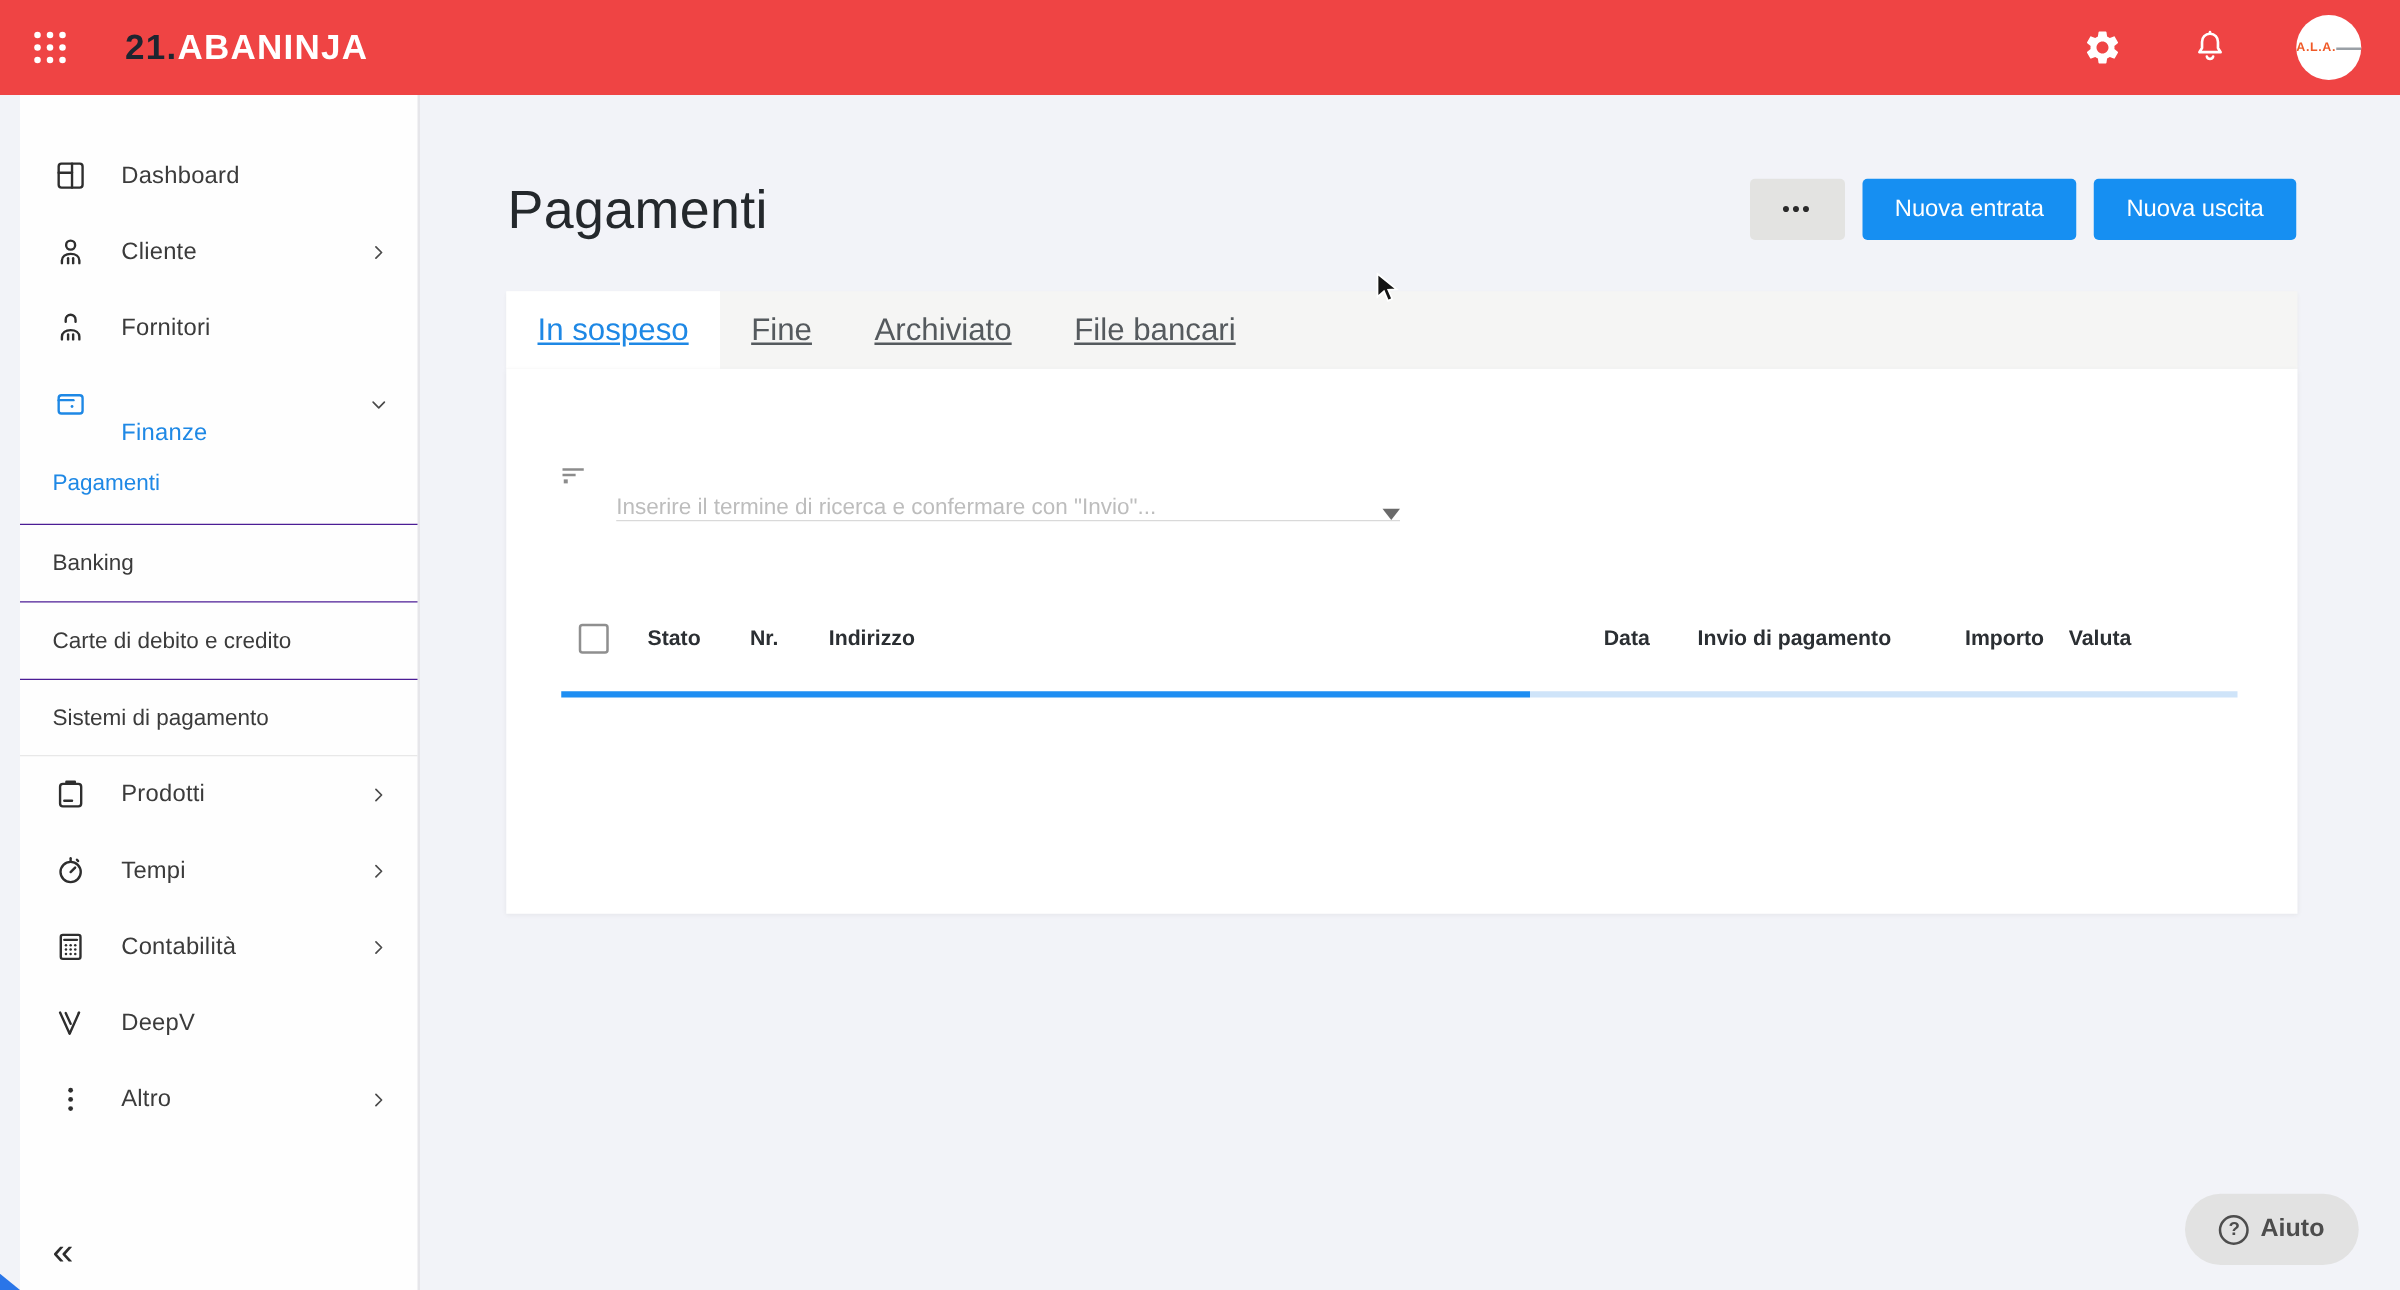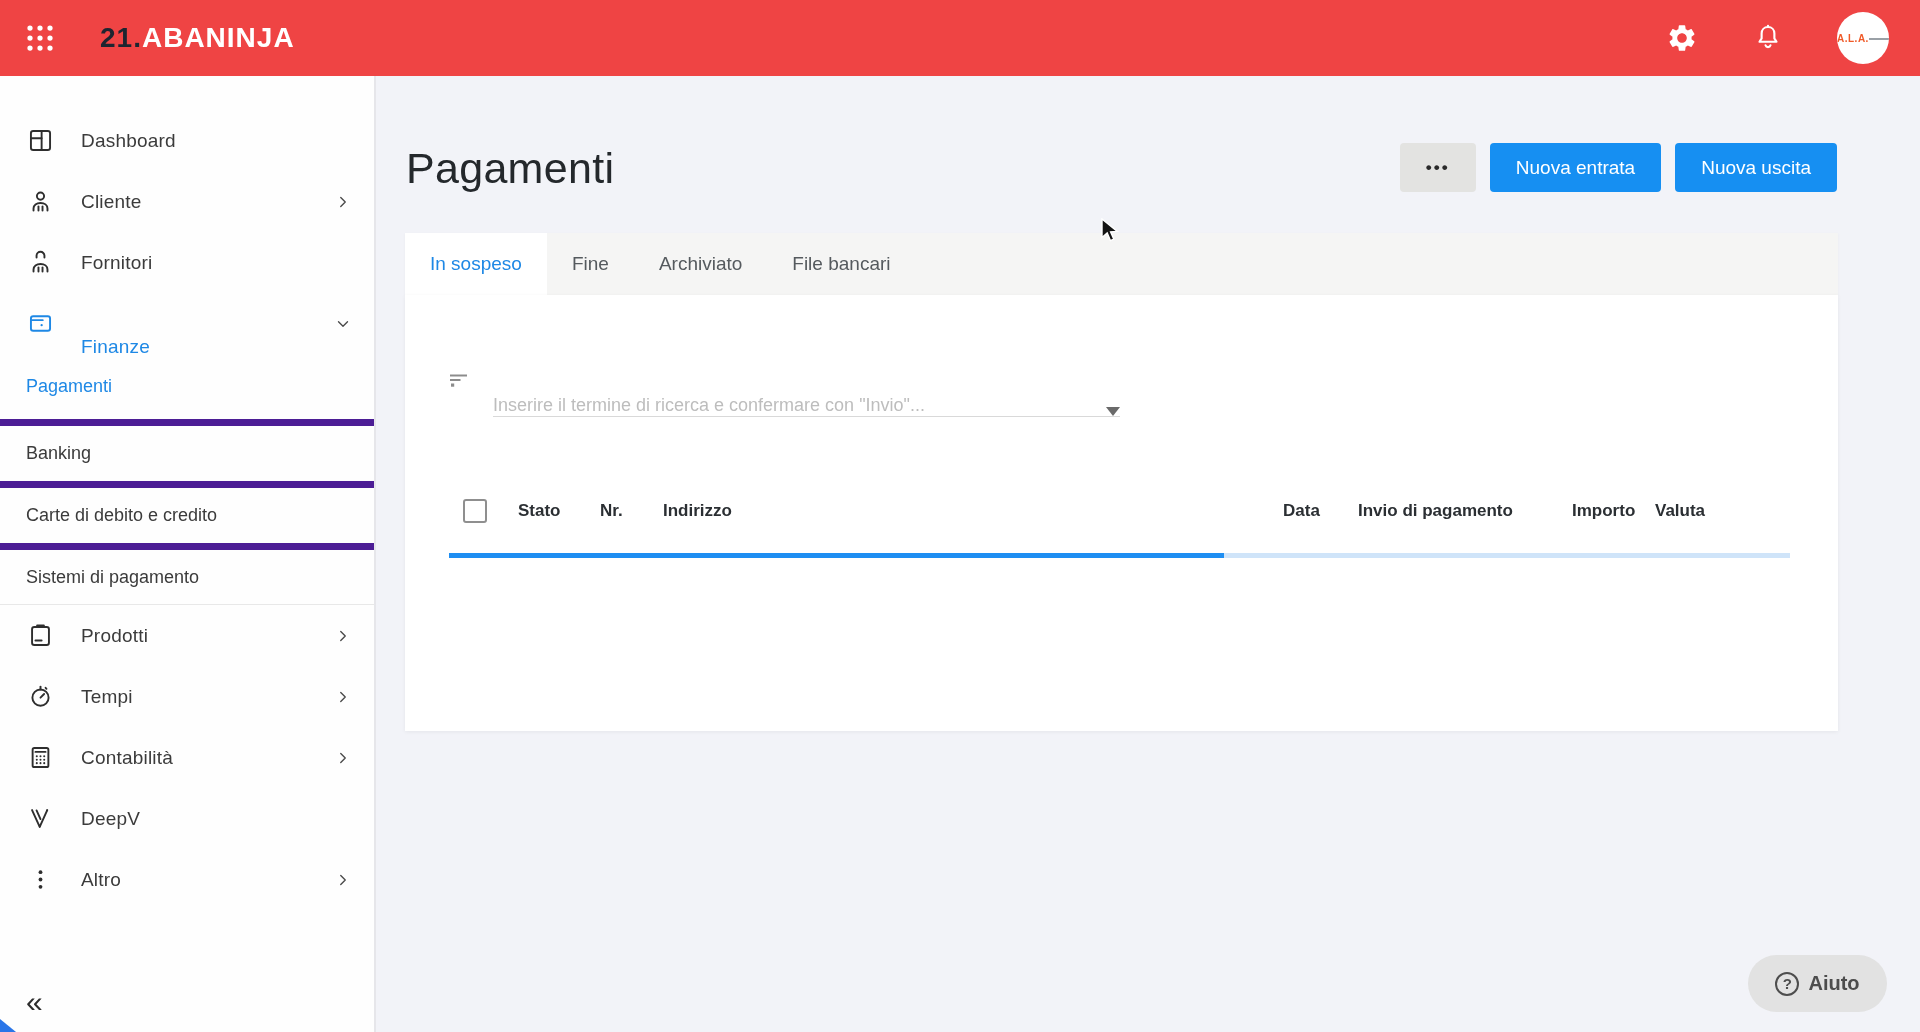--- a/index.html
+++ b/index.html
@@ -14,48 +14,48 @@
   .logo .nm  { color:#ffffff; }
   .topbar-right { margin-left:auto; display:flex; align-items:center; gap:0; }
   .top-icon { width:46px; height:46px; display:flex; align-items:center; justify-content:center; cursor:pointer; }
   .gear-wrap { margin-right:40px; }
   .bell-wrap { margin-right:46px; }
   .avatar { width:52px; height:52px; border-radius:50%; background:#ffffff; margin-right:31px; display:flex; flex-direction:row; align-items:center; justify-content:center; cursor:pointer; overflow:hidden; }
   .avatar .ala { color:#f05a28; font-weight:bold; font-size:10px; letter-spacing:.5px; }
   .avatar .tag { width:26px; height:2px; background:#9aa0a6; margin-top:2px; }
 
   
-  .sidebar { position:absolute; left:0; top:76px; width:376px; height:956px; background:#fefefe; border-right:2px solid #e6e6ea; z-index:20; display:flex; flex-direction:column; }
+  .sidebar { position:absolute; left:16px; top:76px; width:320px; height:956px; background:#fefefe; border-right:2px solid #e6e6ea; z-index:20; display:flex; flex-direction:column; }
   .nav { padding-top:34px; }
   .nav-row { height:61px; display:flex; align-items:center; padding-left:26px; position:relative; cursor:pointer; }
   .nav-row .ic { width:28px; height:28px; display:flex; align-items:center; justify-content:center; }
   .nav-row .lbl { margin-left:27px; font-size:19px; color:#3b3b3b; letter-spacing:.2px; }
   .nav-row .chev { position:absolute; right:22px; top:50%; transform:translateY(-50%); display:flex; }
   .nav-row.active-blue .lbl { color:#1e88e5;margin-top:47px; }
   .sub-row { display:flex; align-items:center; padding-left:26px; cursor:pointer; }
   .sub-row .lbl { font-size:18px; color:#3b3b3b; }
   .sub-row.active .lbl { color:#1e88e5; }
   .sub-pag { height:65px; }
-  .sub-bank, .sub-card, .sub-sys { height:62px; border-top:7px solid #4c1d95;text-align:center; }
+  .sub-bank, .sub-card, .sub-sys { height:62px; border-top:1px solid #4c1d95;text-align:center; }
   .sub-sys { border-bottom:1px solid #e8e8e8; }
   .collapse-row { margin-top:auto; height:60px; display:flex; align-items:center; padding-left:26px; cursor:pointer; }
   .collapse-row span { font-size:30px; color:#2d2d2d; line-height:1; }
   .corner-sliver { position:absolute; left:0; bottom:0; width:16px; height:13px; background:#2a75e8; clip-path:polygon(0 0, 0 100%, 100% 100%); z-index:40; }
 
   
   .main { position:absolute; left:320px; top:76px; width:1600px; height:956px; background:#f2f3f8; }
   .page-title { position:absolute; left:86px; top:68px; font-size:43px; font-weight:400; color:#24282c; letter-spacing:.3px; }
   .actions { position:absolute; right:83px; top:67px; display:flex; gap:14px; }
   .btn { height:49px; border:none; border-radius:4px; font-family:inherit; font-size:19px; cursor:pointer; }
   .btn-more { width:76px; background:#e3e3e1; color:#2a2a2a; font-size:17px; letter-spacing:2px; font-weight:bold; }
   .btn-blue { background:#168ff2; color:#ffffff; padding:0 26px; }
 
   .card { position:absolute; left:85px; top:157px; width:1433px; height:498px; }
   .tabstrip { height:62px; background:#f5f5f4; display:flex; box-shadow:0 1px 3px rgba(0,0,0,.04); }
-  .tab { height:62px; display:flex; align-items:center; padding:0 25px; font-size:19px; color:#555a5e; cursor:pointer; }
+  .tab { height:62px; display:flex; align-items:center; padding:0 25px; font-size:25px; color:#555a5e; cursor:pointer;text-decoration:underline; }
   .tab.active { background:#ffffff; color:#1e88e5; }
   .card-body { position:relative; height:436px; background:#ffffff; box-shadow:0 1px 4px rgba(0,0,0,.06); }
 
   .filter-icon { position:absolute; left:42px; top:74px; cursor:pointer; }
   .search-wrap { position:absolute; left:88px; top:84px; width:627px; height:38px; border-bottom:1px solid #d9d9d9; display:flex; align-items:flex-end; }
   .search-input { flex:1; border:none; outline:none; background:transparent; font-family:inherit; font-size:18px; color:#444; }
   .search-input::placeholder { color:#bdbdbd; }
   .dd-arrow { width:0; height:0; border-left:7px solid transparent; border-right:7px solid transparent; border-top:9px solid #6a6a6a; margin-left:8px; cursor:pointer; }
 
   .thead { position:absolute; left:0; top:200px; width:100%; height:40px; }

